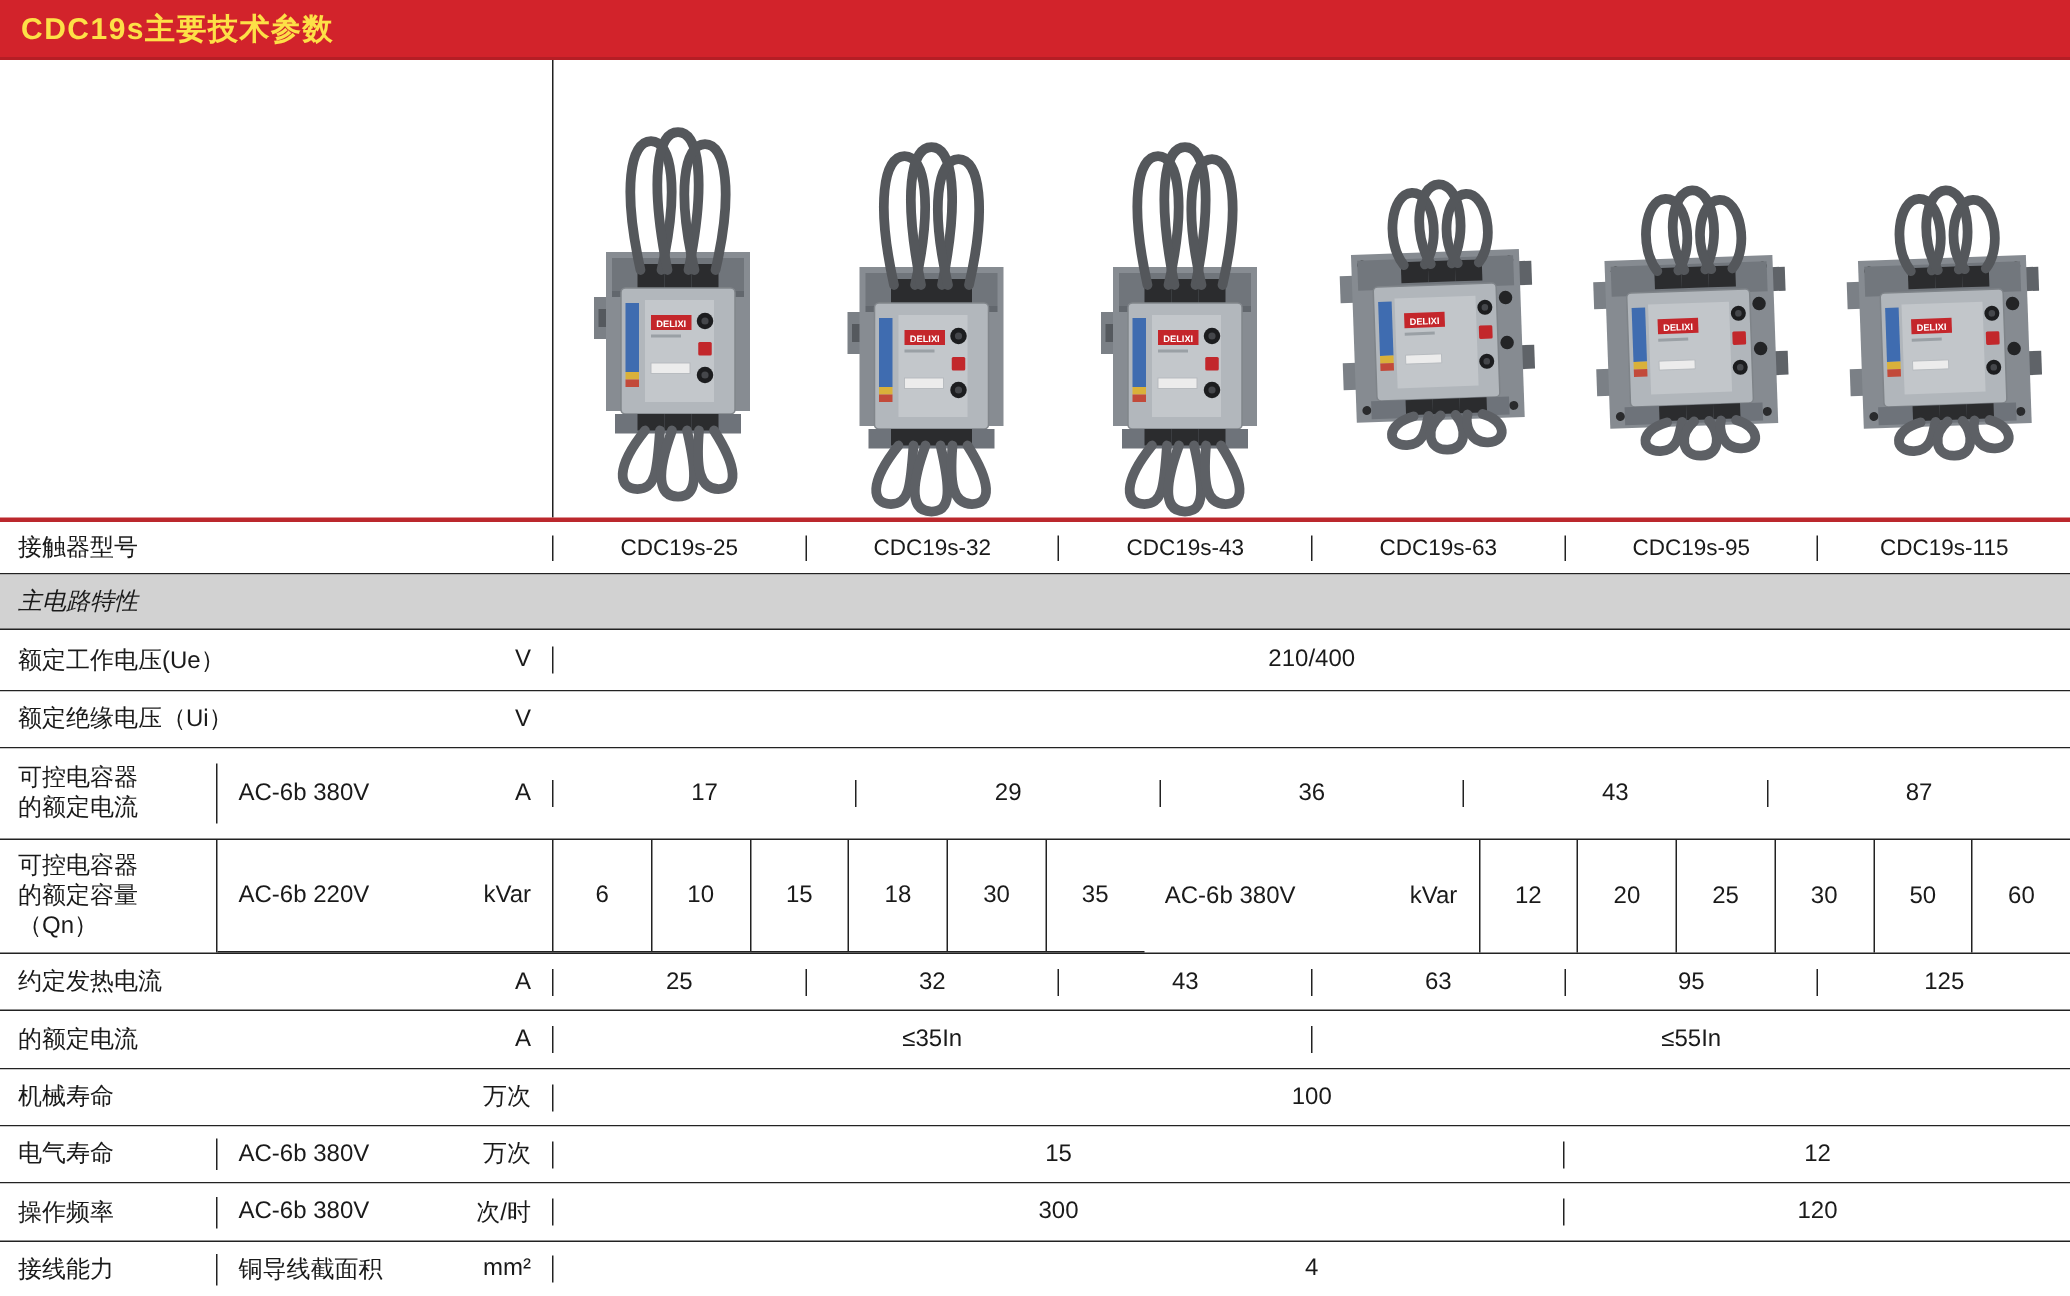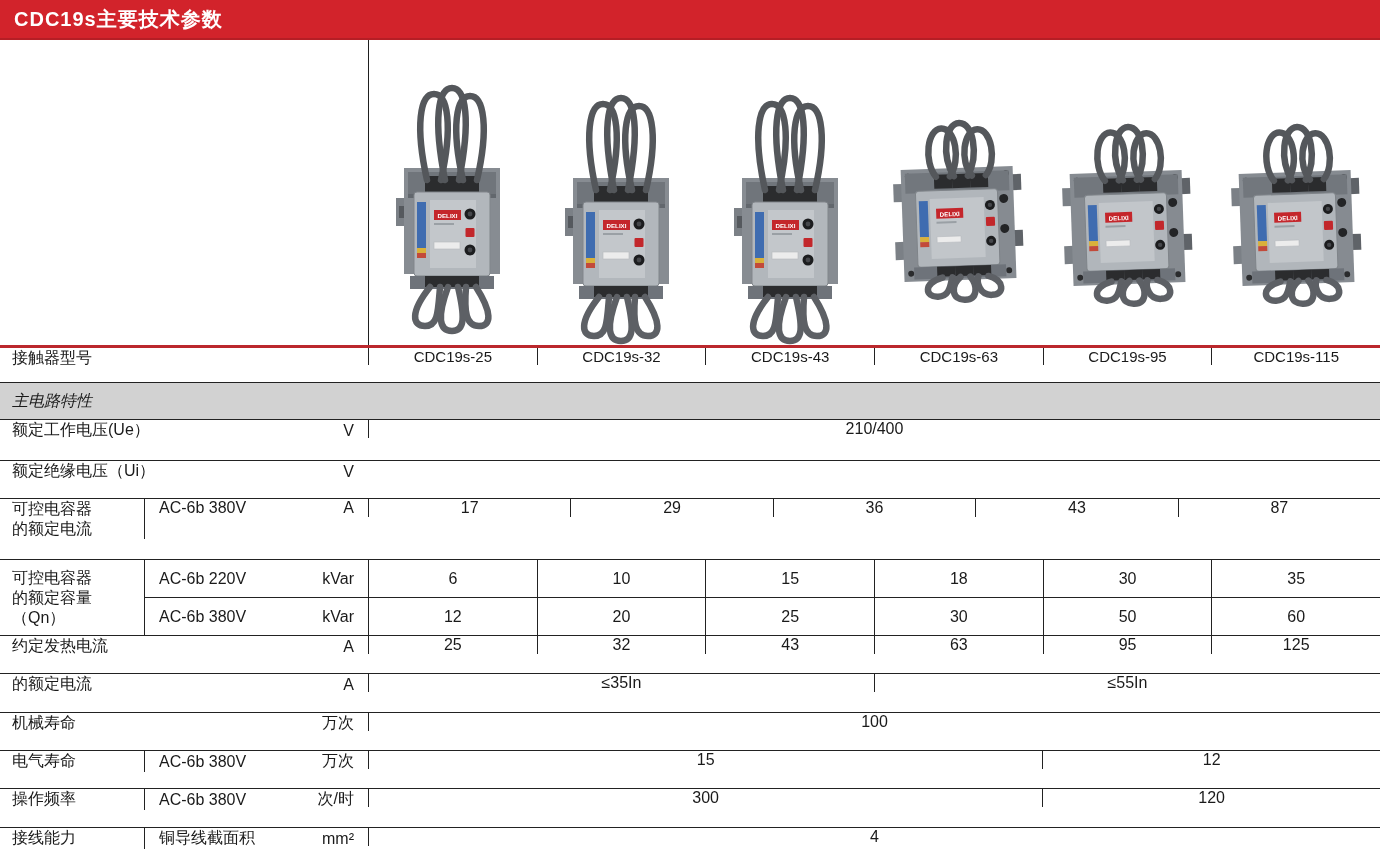--- a/index.html
+++ b/index.html
@@ -2,51 +2,51 @@
 <html><head>
 <meta charset="utf-8">
 <style>
   html,body{margin:0;padding:0;background:#fff;}
   #page{position:relative;width:1380px;height:864px;background:#fff;overflow:hidden;
         font-family:"Liberation Sans","DejaVu Sans",sans-serif;color:#1a1a1a;}
 
   
   .titlebar{position:absolute;left:0;top:0;width:1380px;height:40px;background:#d2232b;
             border-bottom:2px solid #b51e25;box-sizing:border-box;display:flex;align-items:center;}
-  .titlebar .t{color:#ffffff;font-size:20px;font-weight:bold;padding-left:14px;letter-spacing:1px;}
+  .titlebar .t{color:#fde047;font-size:20px;font-weight:bold;padding-left:14px;letter-spacing:1px;}
 
   
   .photoarea{position:absolute;left:0;top:40px;width:1380px;height:305px;background:#fff;}
   .vdivider{position:absolute;left:368px;top:40px;width:1px;height:305px;background:#1f1f1f;}
   .product{position:absolute;}
   .redrule{position:absolute;left:0;top:345px;width:1380px;height:3px;background:#bb282d;}
 
   
   .tbl{position:absolute;left:0;top:348px;width:1380px;font-size:16px;}
-  .row{display:flex;align-items:flex-start;border-bottom:1px solid #222;box-sizing:border-box;background:#fff;}
+  .row{display:flex;align-items:center;border-bottom:1px solid #222;box-sizing:border-box;background:#fff;}
   .row.noborder{border-bottom:none;}
   .graysec{background:#d2d2d2;display:flex;align-items:center;padding-left:12px;
            border-bottom:1px solid #222;box-sizing:border-box;font-style:italic;}
   .lblfull{width:368px;display:flex;align-items:center;justify-content:space-between;
            padding:0 14px 0 12px;box-sizing:border-box;}
   .lA{width:145px;border-right:1px solid #222;display:flex;align-items:center;
       padding-left:12px;box-sizing:border-box;}
   .lA.multi{flex-direction:column;align-items:flex-start;justify-content:center;line-height:20px;}
   .lB{width:223px;display:flex;align-items:center;justify-content:space-between;
       padding:0 14px;box-sizing:border-box;}
   .data{flex:1;display:flex;border-left:1px solid #222;box-sizing:border-box;}
   .dcell{flex:1;display:flex;align-items:center;justify-content:center;
          border-right:1px solid #222;box-sizing:border-box;}
   .dcell:last-child{border-right:none;}
   .sp2{flex:2}.sp3{flex:3}.sp4{flex:4}.sp6{flex:6}
 
   
   .qn{display:flex;height:76px;border-bottom:1px solid #222;box-sizing:border-box;background:#fff;}
   .qn .lA{flex-direction:column;align-items:flex-start;justify-content:center;line-height:20px;}
-  .qnright{flex:1;display:flex;flex-direction:column;}
+  .qnright{flex:1;display:flex;flex-direction:row;}
   .qnrow{flex:1;display:flex;border-bottom:1px solid #222;box-sizing:border-box;}
   .qnrow:last-child{border-bottom:none;}
 </style>
 </head>
 <body>
 
 <div id="page">
 
   <div class="titlebar">
     <span class="t">CDC19s主要技术参数</span>

